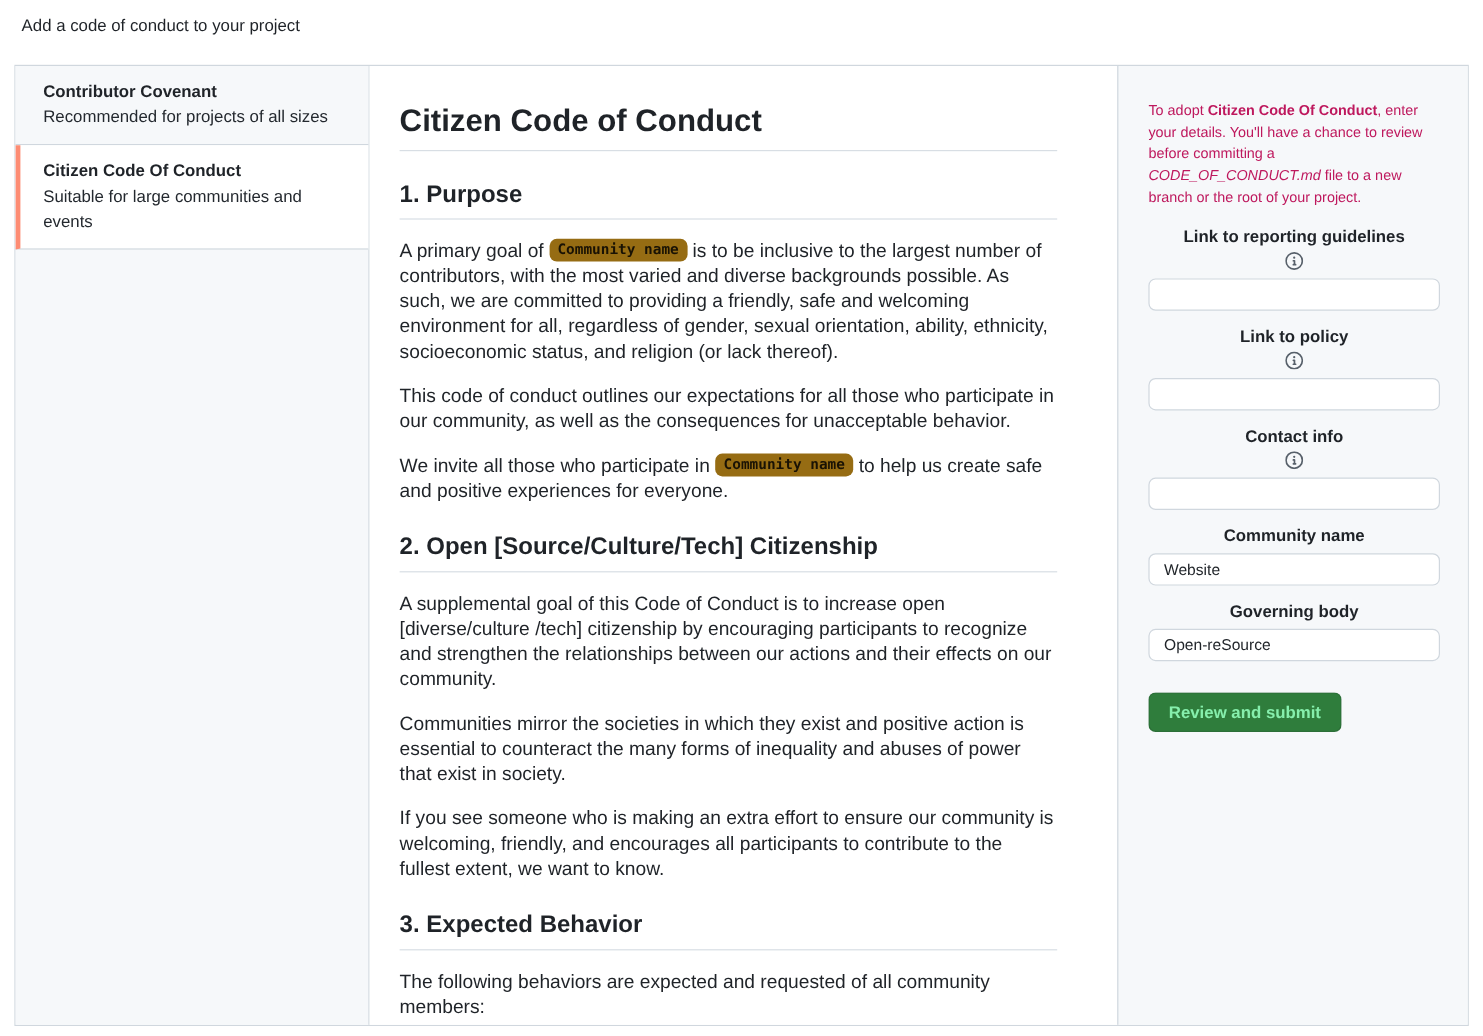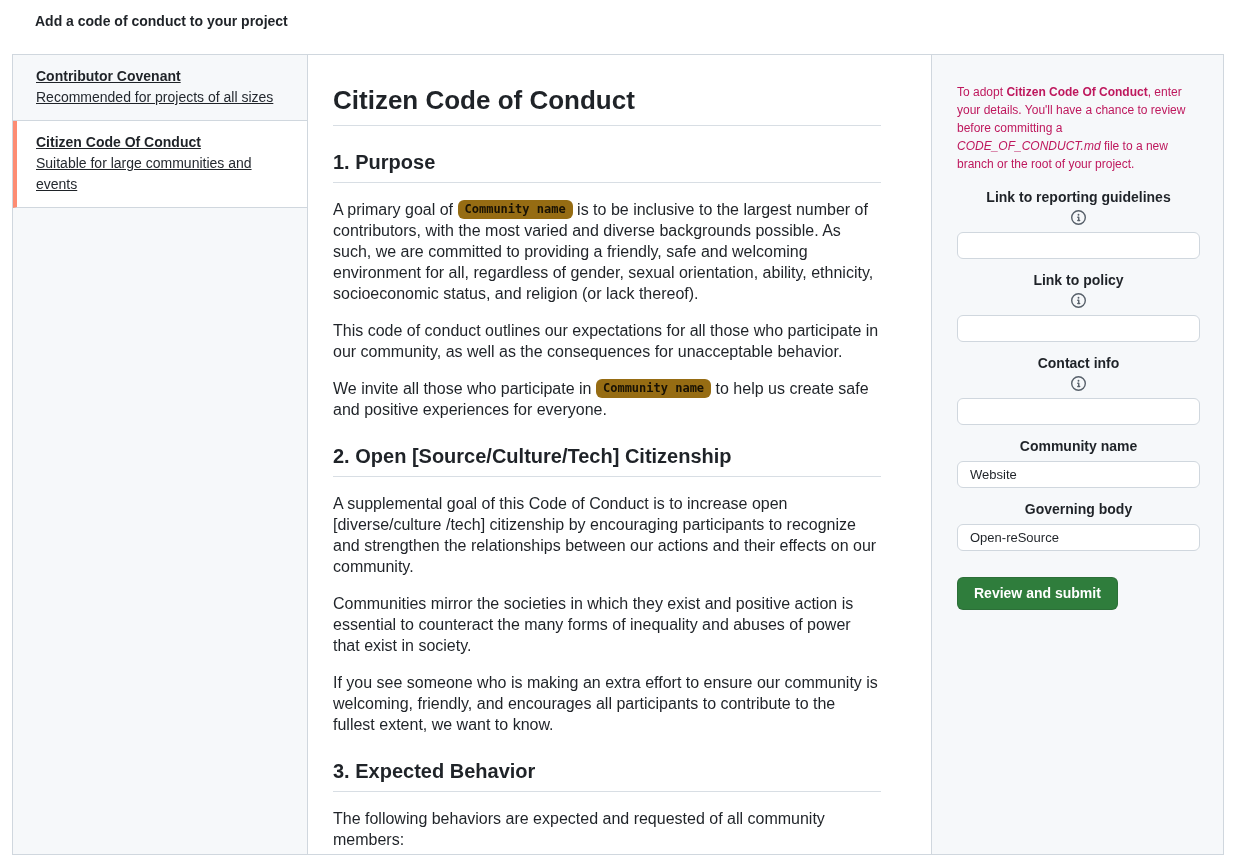--- a/index.html
+++ b/index.html
@@ -1,25 +1,25 @@
 <!DOCTYPE html>
 <html><head>
 <meta charset="utf-8">
 <style>
   html,body{margin:0;padding:0;background:#fff;overflow:hidden;}
   body{width:1236px;height:863px;position:relative;font-family:"Liberation Sans",sans-serif;color:#1f2328;-webkit-font-smoothing:antialiased;}
 
   .page-header{position:absolute;top:0;left:0;right:0;height:54px;background:#fff;}
-  .page-header h1{margin:0;padding:13px 0 0 35px;font-size:14px;font-weight:700;color:#1f2328;}
+  .page-header h1{margin:0;padding:13px 0 0 18px;font-size:14px;font-weight:400;color:#1f2328;}
 
   .chooser{position:absolute;top:54px;left:12px;width:1212px;height:801px;box-sizing:border-box;
     border:1px solid #d0d7de;display:flex;background:#fff;}
 
   
-  .conduct-list{width:295px;box-sizing:border-box;background:#f6f8fa;border-right:1px solid #d0d7de;flex:none;text-decoration:underline;}
+  .conduct-list{width:295px;box-sizing:border-box;background:#f6f8fa;border-right:1px solid #d0d7de;flex:none;}
   .conduct-item{box-sizing:border-box;padding:11px 16px 12px 23px;border-bottom:1px solid #d0d7de;cursor:pointer;background:#f6f8fa;}
   .conduct-item .c-title{font-size:14px;font-weight:700;line-height:21px;color:#1f2328;}
   .conduct-item .c-sub{font-size:14px;font-weight:400;line-height:21px;color:#24292f;}
   .conduct-item.selected{background:#fff;border-left:4px solid var(--accent);padding-left:19px;}
 
   
   .article-col{flex:1 1 auto;box-sizing:border-box;background:#fff;overflow:hidden;padding:30px 50px 0 25px;}
   .article-col h2.doc-title{margin:0;font-size:26px;line-height:30px;font-weight:700;padding-bottom:10px;border-bottom:1px solid #d8dee4;}
   .article-col h3.sec-heading{margin:24px 0 0;font-size:20px;line-height:25px;font-weight:700;padding-bottom:7px;border-bottom:1px solid #d8dee4;}
   .article-col p{margin:16px 0;font-size:16px;line-height:21px;color:#1f2328;}
@@ -31,21 +31,21 @@
   .form-col{width:292px;flex:none;box-sizing:border-box;background:#f6f8fa;border-left:1px solid #d0d7de;padding:28px 23px 0 25px;}
   .form-desc{font-size:12px;line-height:18px;color:#be185d;margin:0 0 16px;}
   .form-desc .b{font-weight:700;}
   .form-desc .i{font-style:italic;}
   .field-label{display:flex;align-items:center;gap:5px;margin:13px 0 7px;font-size:14px;font-weight:700;color:#1f2328;line-height:16px;flex-direction:column;}
   .info-icon{width:15px;height:15px;flex:none;display:inline-flex;color:#57606a;cursor:pointer;}
   .info-icon svg{width:15px;height:15px;fill:currentColor;}
   .text-input{display:block;width:100%;box-sizing:border-box;height:27px;padding:0 12px;
     font-family:"Liberation Sans",sans-serif;font-size:13px;color:#1f2328;
     background:#fff;border:1px solid #d0d7de;border-radius:6px;outline:none;}
-  .submit-btn{margin-top:26px;display:inline-block;background:var(--btn);color:#ffffff;
+  .submit-btn{margin-top:26px;display:inline-block;background:var(--btn);color:#86efac;
     font-family:"Liberation Sans",sans-serif;font-size:14px;font-weight:700;line-height:20px;
     padding:5px 16px 6px;border:1px solid rgba(27,31,36,0.15);border-radius:6px;cursor:pointer;}
 </style>
 </head>
 <body style="--accent: #fd8c73; --btn: #2f7d3c; --token-bg: #966c13; --token-text: #191204;">
 
 <div class="page-header">
   <h1>Add a code of conduct to your project</h1>
 </div>
 

